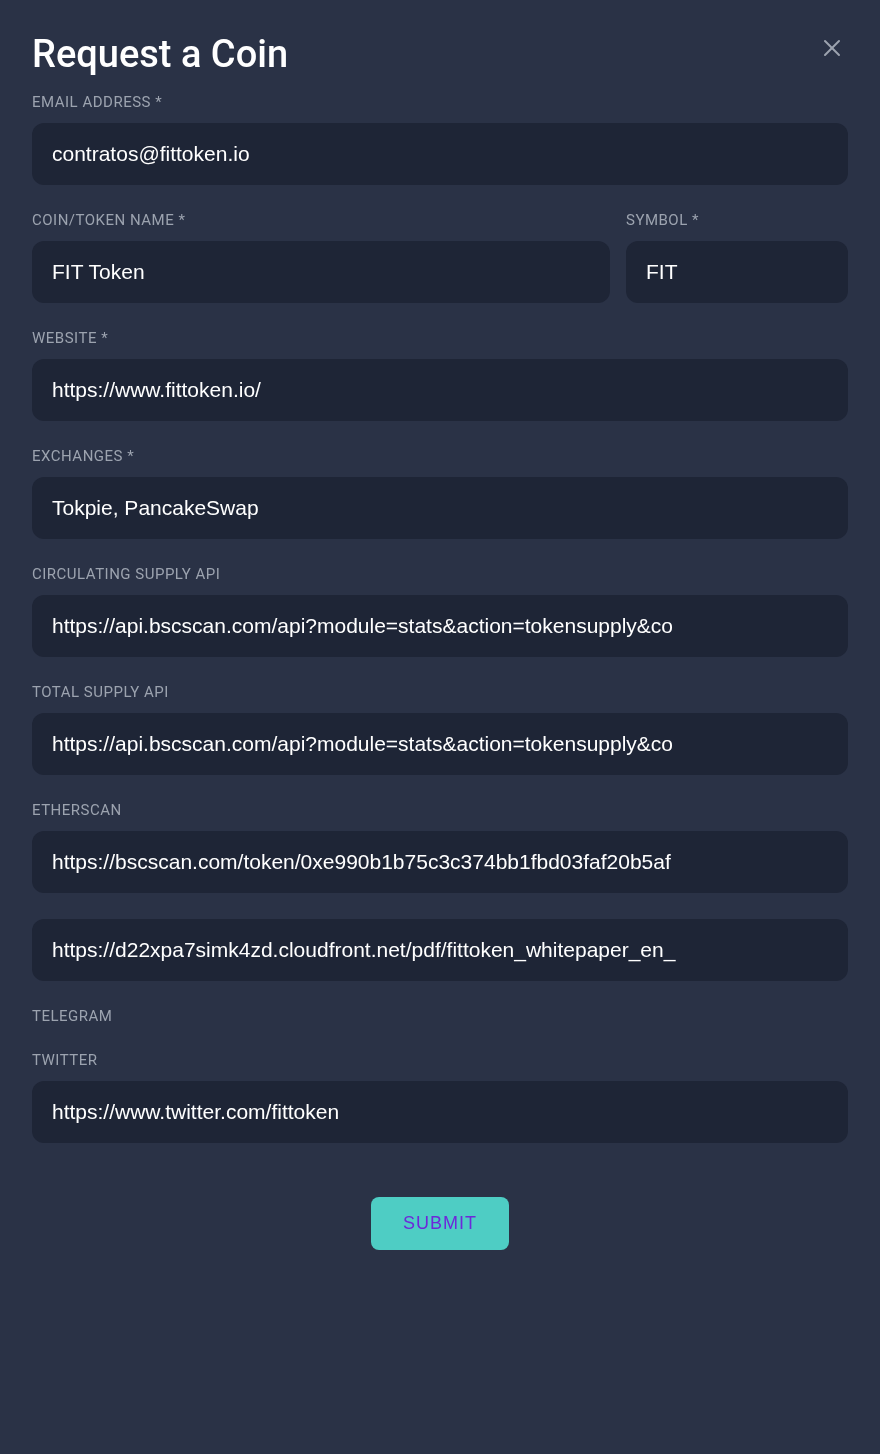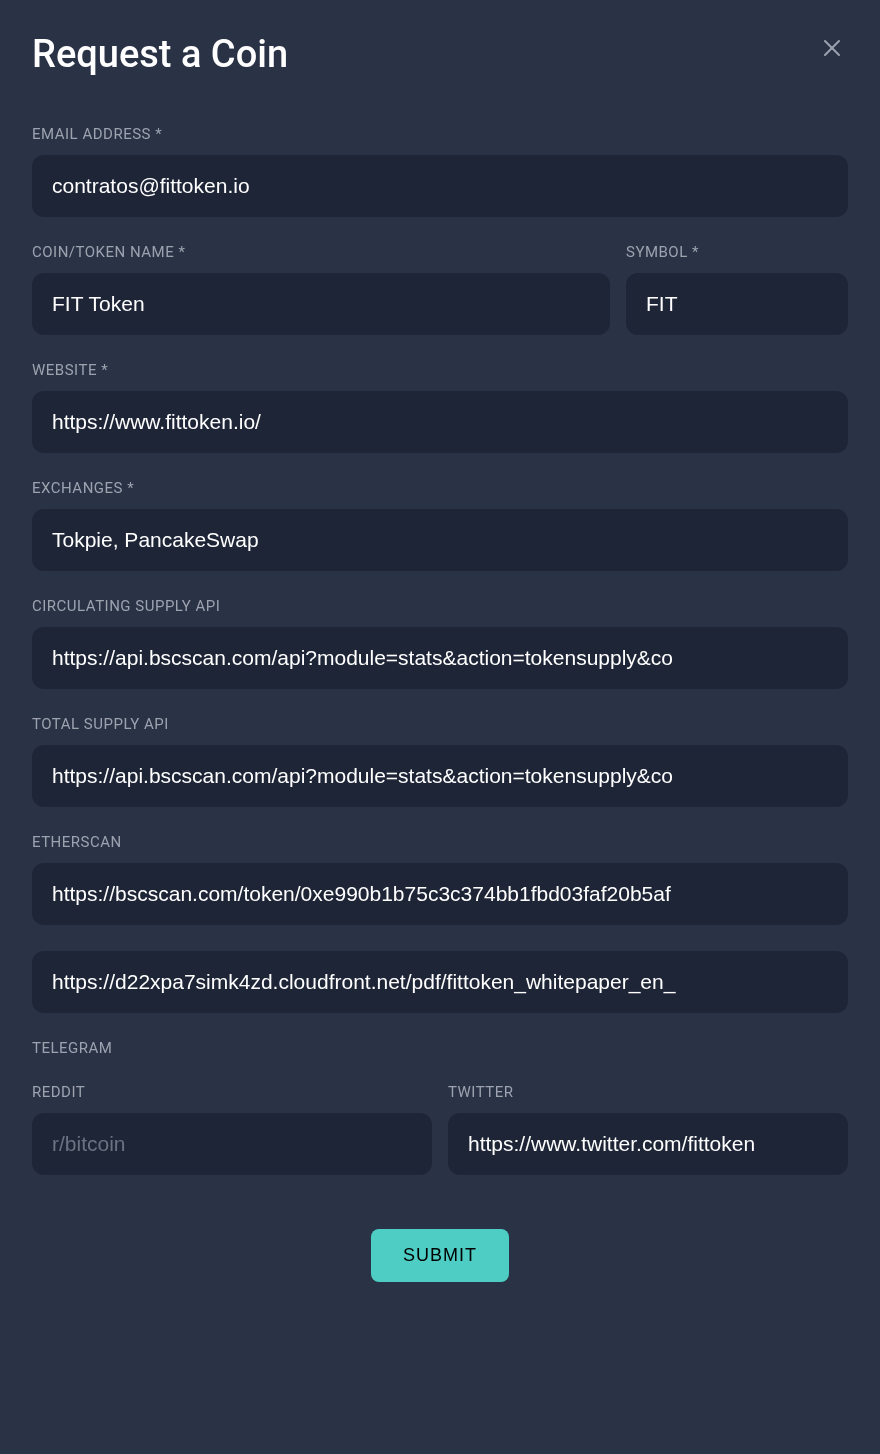--- a/index.html
+++ b/index.html
@@ -13,21 +13,21 @@
       width: 880px;
       height: 1454px;
       padding: 32px;
       position: relative;
       color: #e5e7eb;
     }
     .header {
       display: flex;
       justify-content: space-between;
       align-items: flex-start;
-      margin-bottom: 49px;
+      margin-bottom: 17px;
     }
     .title {
       font-size: 38px;
       font-weight: 500;
       color: #ffffff;
     }
     .close-btn {
       background: none;
       border: none;
       cursor: pointer;
@@ -84,21 +84,21 @@
       margin-top: 28px;
     }
     .submit-btn {
       background-color: #4ecdc4;
       border: none;
       border-radius: 8px;
       padding: 16px 32px;
       font-size: 18px;
       font-weight: 500;
       letter-spacing: 1px;
-      color: #000000;
+      color: #6d28d9;
       cursor: pointer;
     }
   </style>
 </head>
 <body>
 
 <div class="header">
   <h1 class="title">Request a Coin</h1>
   <button class="close-btn">
     <svg viewBox="0 0 24 24" fill="none" stroke-width="2" stroke-linecap="round">
@@ -152,24 +152,20 @@
 <div class="form-group">
   <input class="input" type="text" value="https://d22xpa7simk4zd.cloudfront.net/pdf/fittoken_whitepaper_en_" style="">
 </div>
 
 <div class="form-group">
   <label class="label">TELEGRAM</label>
 </div>
 
 <div class="row">
   <div class="form-group col-half">
-    <label class="label">REDDIT</label>
-    <input class="input" type="text" placeholder="r/bitcoin" style="">
-  </div>
-  <div class="form-group col-half">
     <label class="label">TWITTER</label>
     <input class="input" type="text" value="https://www.twitter.com/fittoken" style="">
   </div>
 </div>
 
 <div class="submit-container">
   <button class="submit-btn">SUBMIT</button>
 </div>
 
 </body></html>

